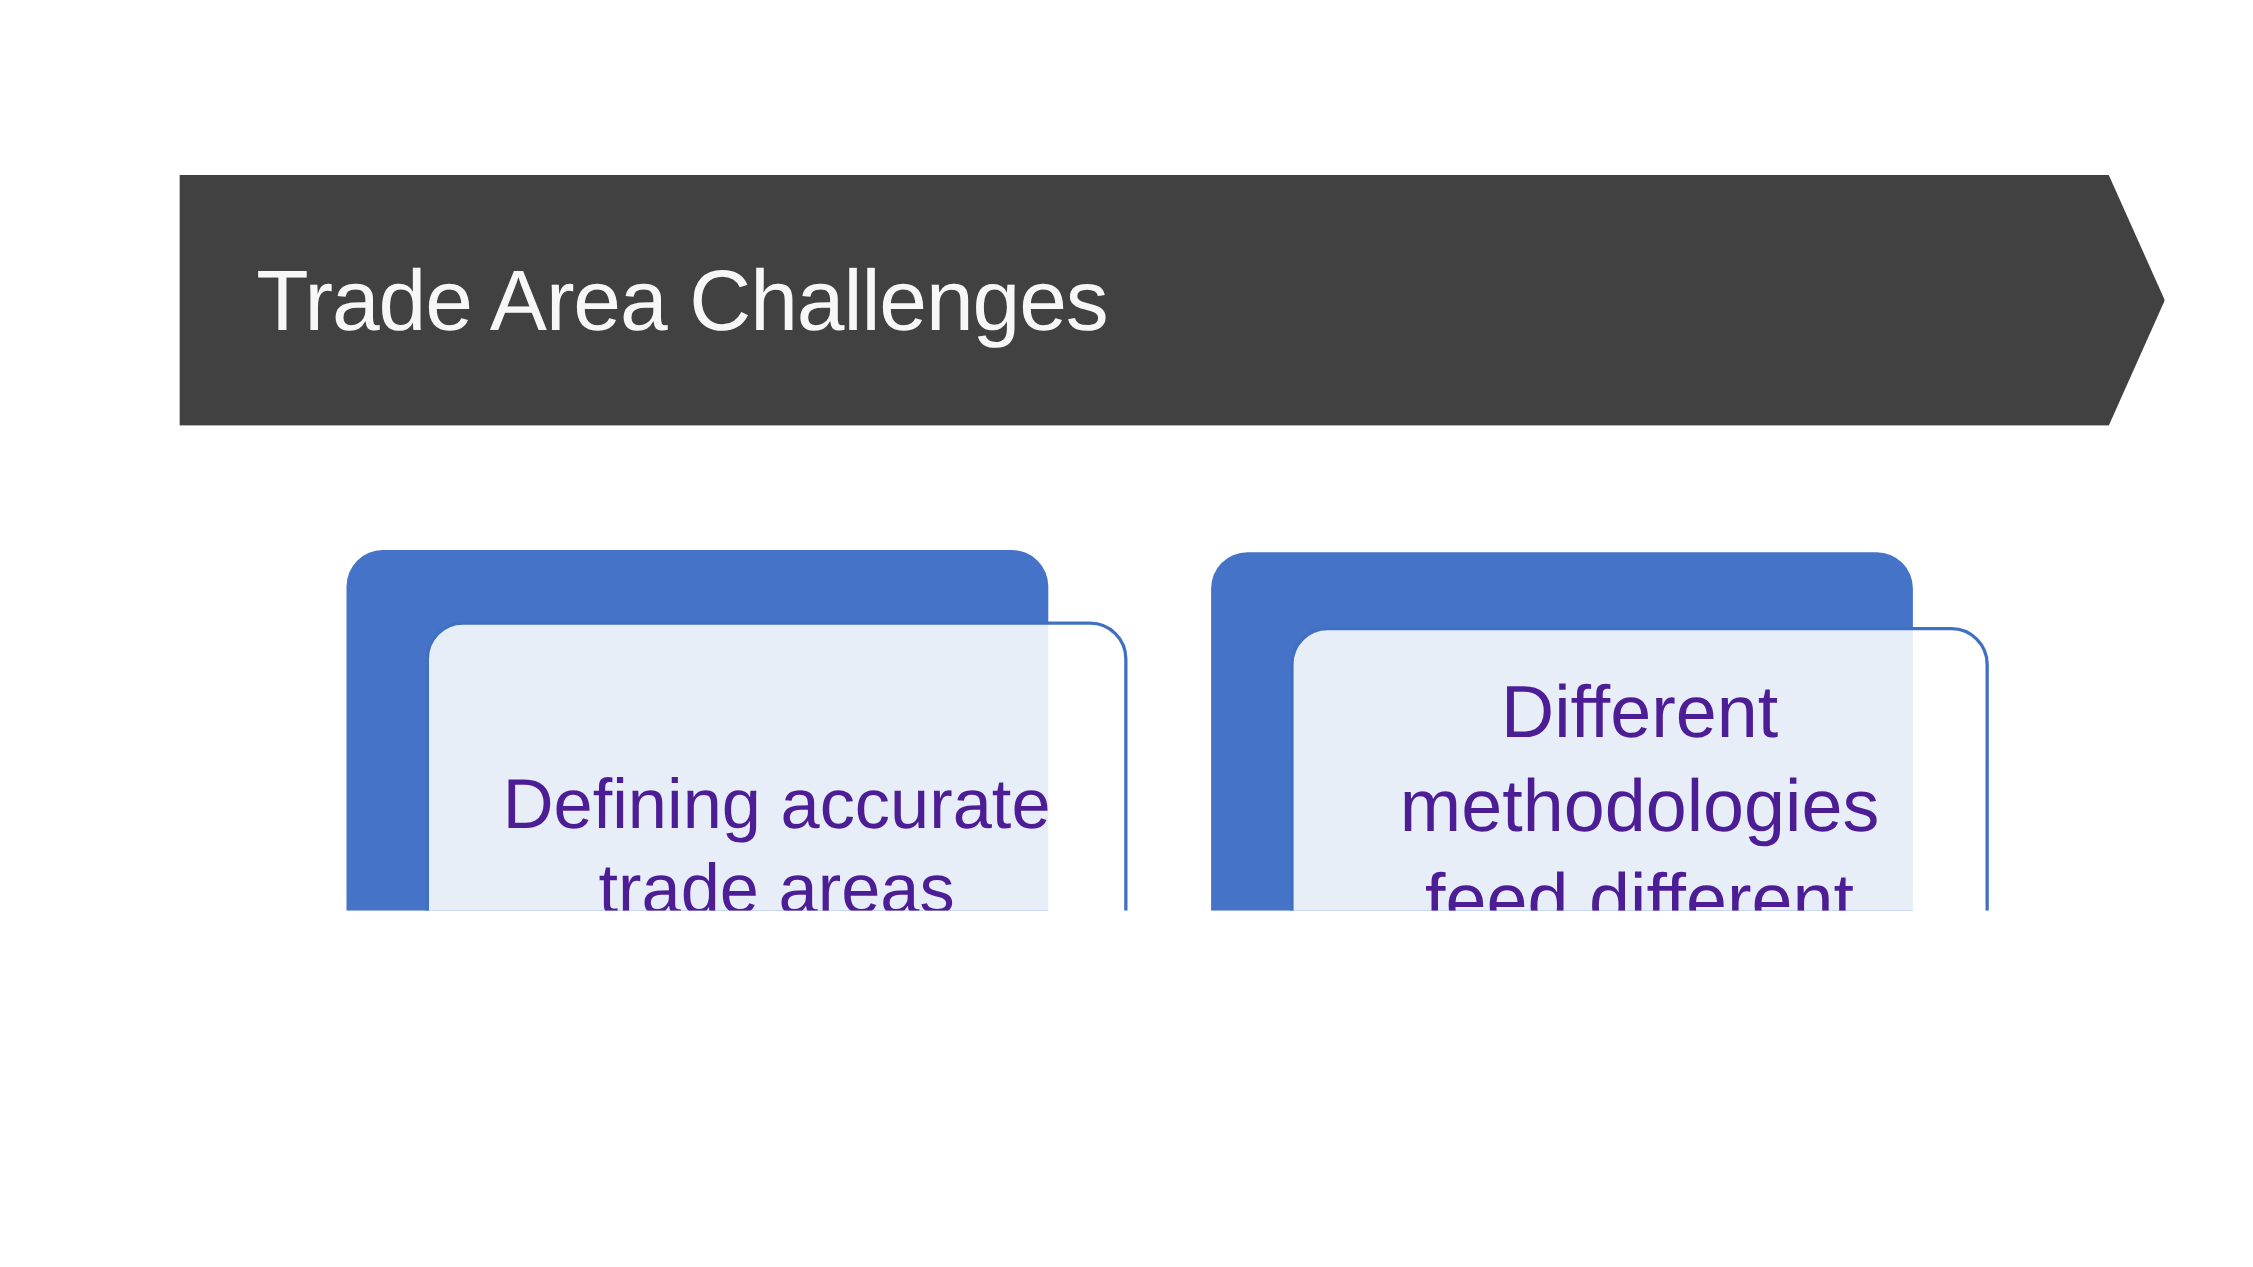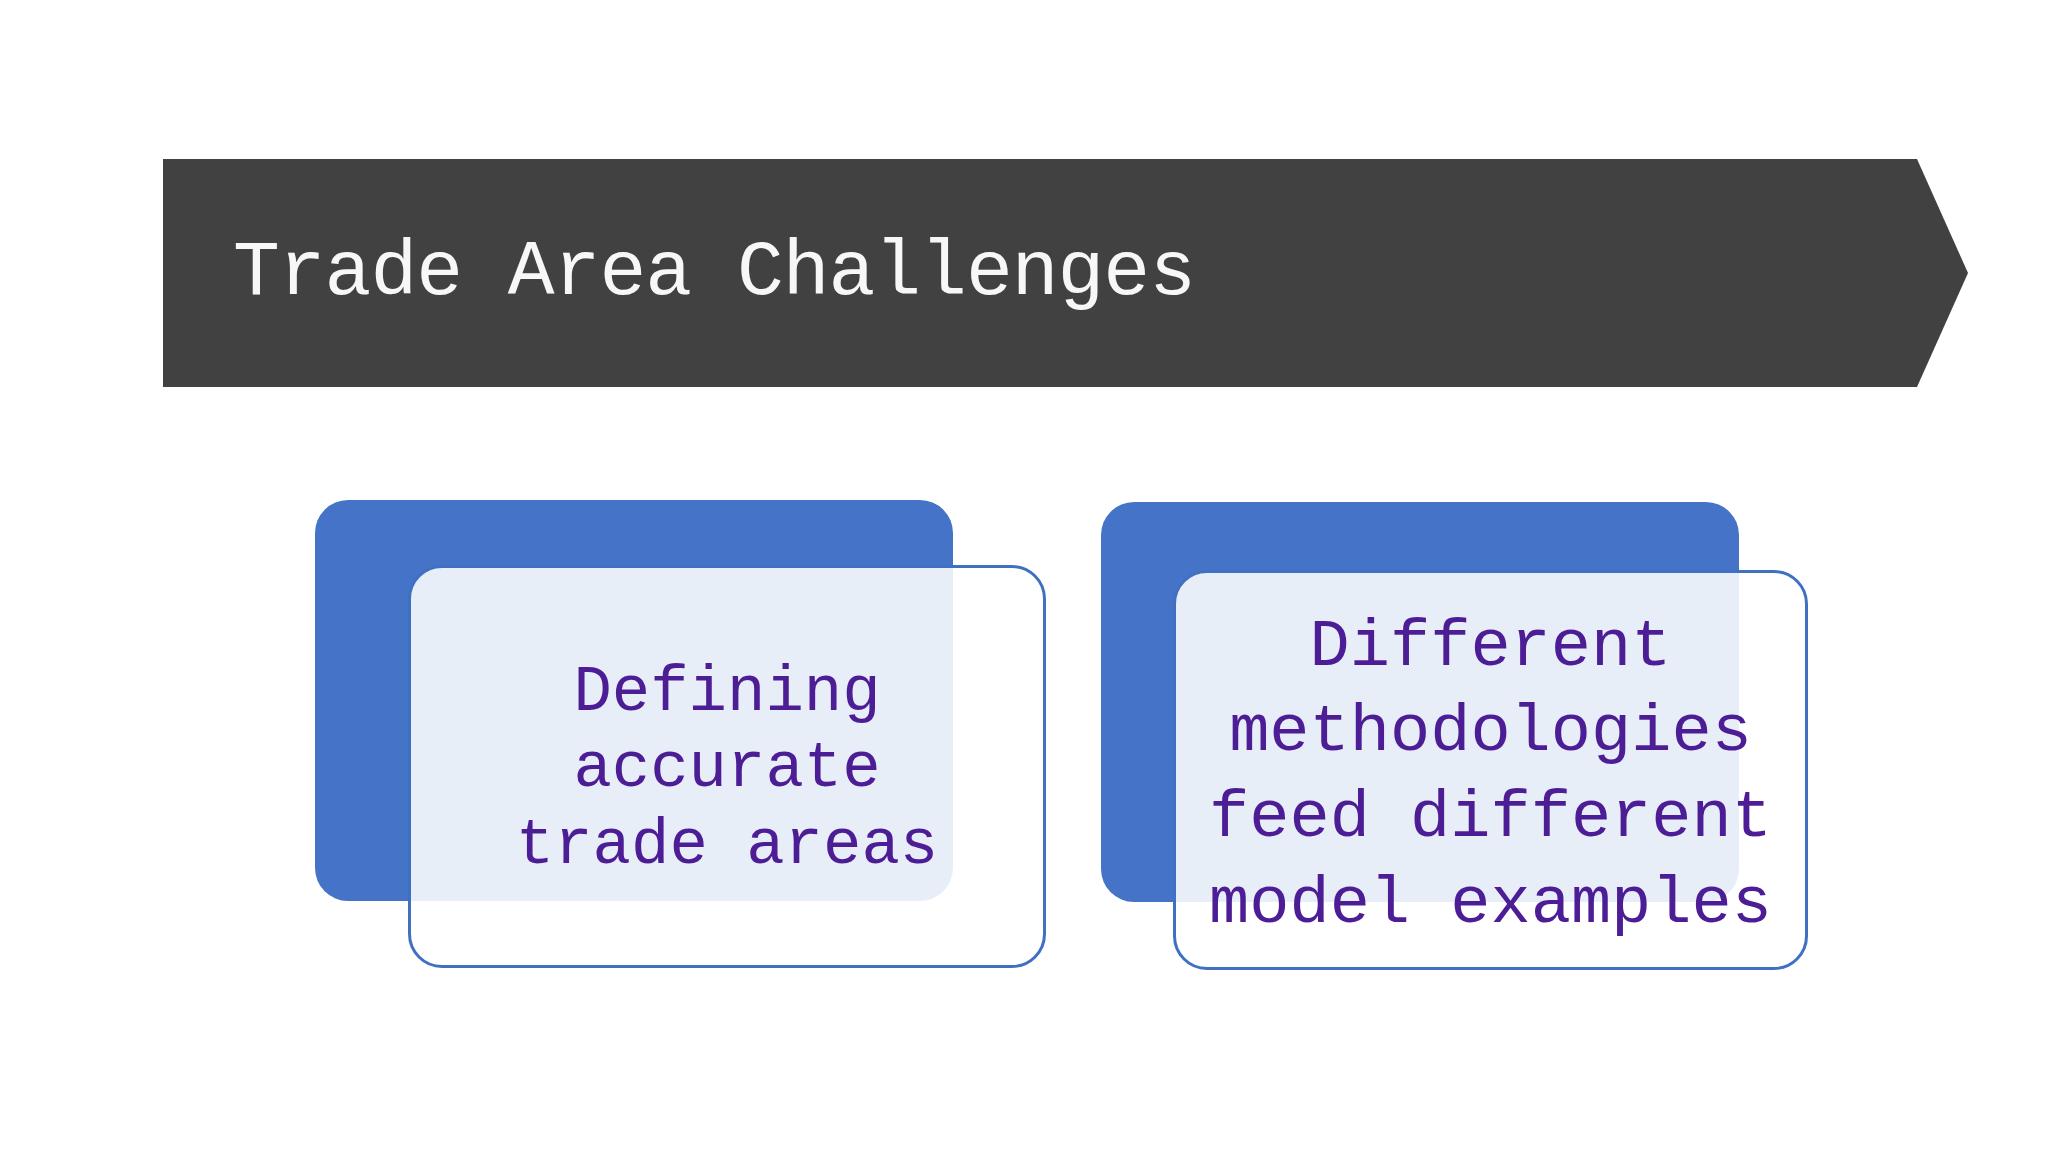--- a/index.html
+++ b/index.html
@@ -3,24 +3,24 @@
 <meta charset="utf-8">
 <style>
   html, body {
     margin: 0;
     padding: 0;
     background: #ffffff;
   }
   .canvas {
     position: relative;
     width: 2048px;
-    height: 1152px;
+    height: 828px;
     background: #ffffff;
     overflow: hidden;
-    font-family: Liberation Mono, monospace;
+    font-family: Liberation Sans, sans-serif;
   }
 
   
   .banner {
     position: absolute;
     left: 163px;
     top: 159px;
     width: 1805px;
     height: 228px;
     background: #414141;
@@ -56,21 +56,21 @@
     justify-content: center;
     text-align: center;
   }
   .card-text {
     white-space: pre-line;
     color: #4c1d95;
     padding-bottom: 8px;
   }
 
   #card1-back  { left: 315px;  top: 500px; width: 638px; height: 401px; }
-  #card1-front { left: 408px;  top: 565px; width: 638px; height: 403px; }
+  #card1-front { left: 387px;  top: 565px; width: 638px; height: 403px; }
   #card1-front .card-text { font-size: 64px; line-height: 1.19; padding-top: 14px; }
 
   #card2-back  { left: 1101px; top: 502px; width: 638px; height: 400px; }
   #card2-front { left: 1173px; top: 570px; width: 635px; height: 400px; }
   #card2-front .card-text { font-size: 67px; line-height: 1.28; padding-top: 20px; }
 </style>
 </head>
 <body>
 
 <div class="canvas">

